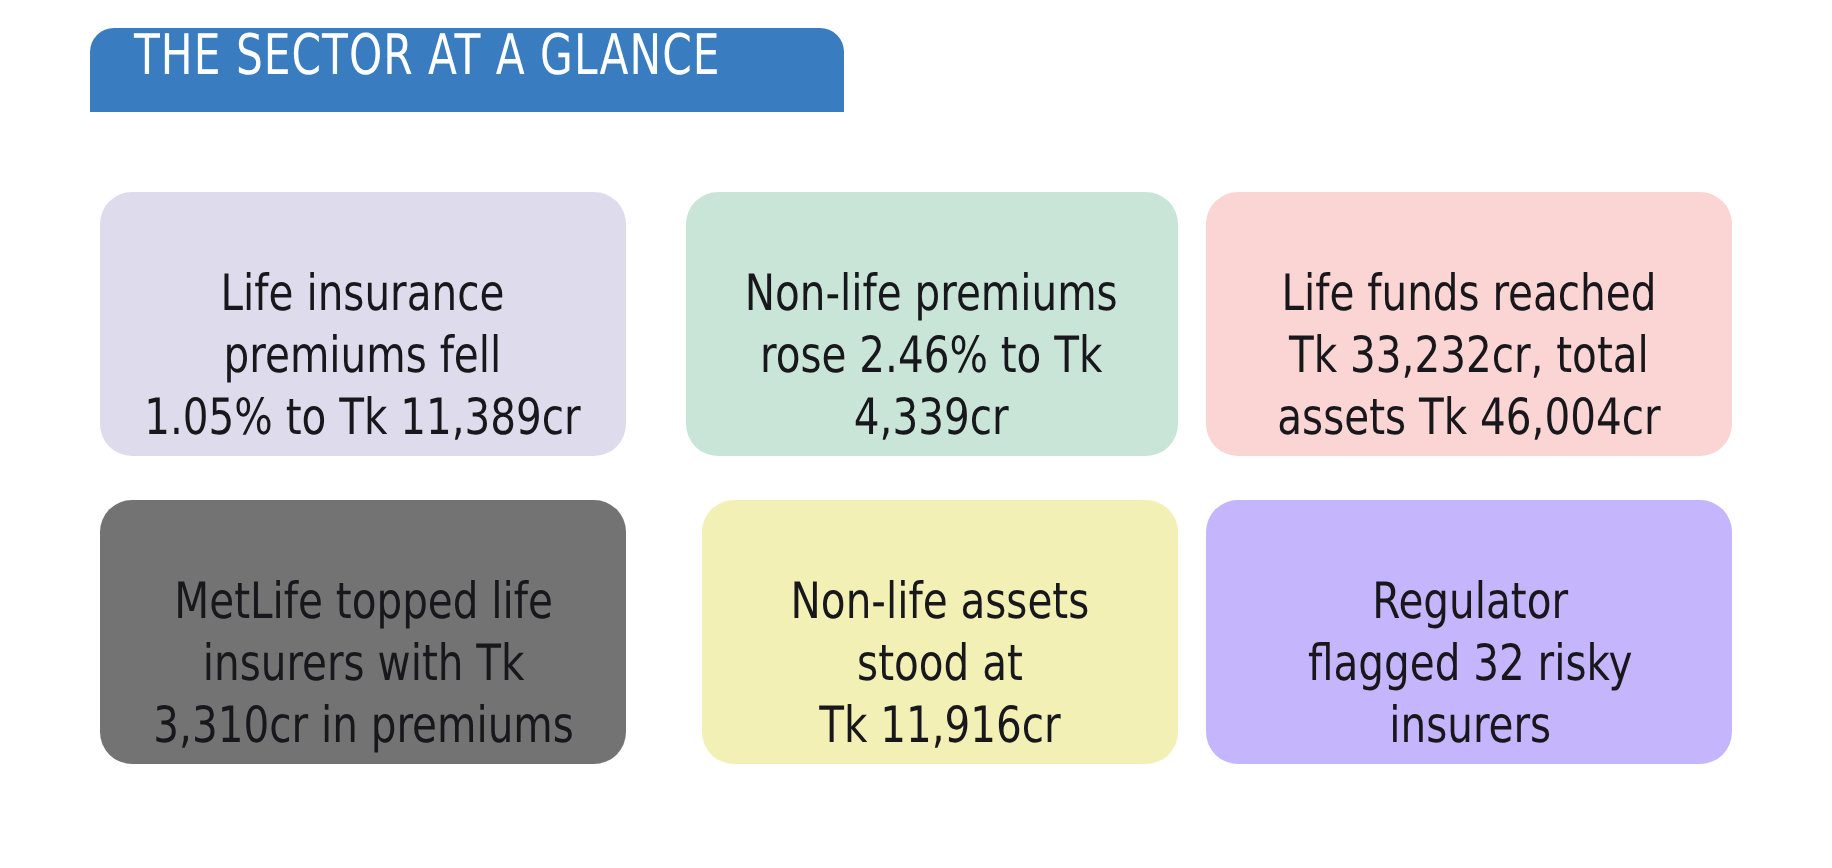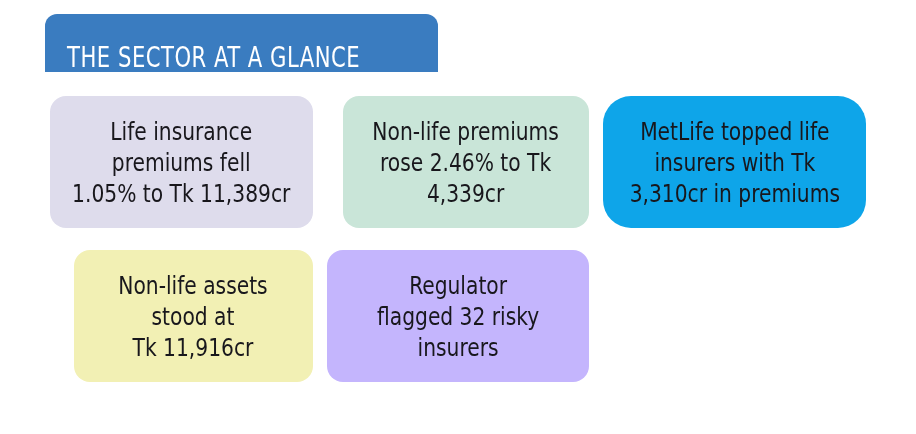--- a/index.html
+++ b/index.html
@@ -19,24 +19,24 @@
     width: 916px;
     height: 434px;
     background: #ffffff;
   }
 
   
   .banner {
     position: absolute;
     left: 45px;
     top: 14px;
-    height: 58px;
-    padding: 0 22px 0 22px;
+    height: 42px;
+    padding: 0 6px 0 22px;
     display: flex;
-    align-items: flex-end;
+    align-items: flex-start;
     background: #3a7cc0;
     border-radius: 12px 12px 0 0;
   }
   .banner-title {
     color: #ffffff;
     font-family: "Liberation Sans Narrow", "DejaVu Sans Condensed", "Liberation Sans", sans-serif;
     font-size: 28px;
     font-weight: 400;
     letter-spacing: 0.6px;
     line-height: 1;
@@ -54,21 +54,21 @@
     display: grid;
     grid-template-columns: repeat(3, 1fr);
     grid-auto-rows: 132px;
     column-gap: 14px;
     row-gap: 22px;
   }
 
   .card {
     border-radius: 16px;
     display: flex;
-    align-items: center;
+    align-items: flex-end;
     justify-content: center;
     text-align: center;
     padding: 4px 10px;
     box-sizing: border-box;
   }
 
   .card-text {
     color: #18171c;
     font-family: "Liberation Sans Narrow", "DejaVu Sans Condensed", "Liberation Sans", sans-serif;
     font-size: 25px;
@@ -95,22 +95,27 @@
 premiums fell
 1.05% to Tk 11,389cr</span>
     </div>
 
     <div class="card" style="background: rgb(201, 229, 216); margin-left: 16px;">
       <span class="card-text" style="color: rgb(24, 23, 28);">Non-life premiums
 rose 2.46% to Tk
 4,339cr</span>
     </div>
 
+    <div class="card" style="background: rgb(250, 213, 211);">
+      <span class="card-text" style="color: rgb(24, 23, 28);">Life funds reached
+Tk 33,232cr, total
+assets Tk 46,004cr</span>
+    </div>
 
-    <div class="card" style="background: #0ea5e9; border-radius: 28px;">
+    <div class="card" style="background: #737373;">
       <span class="card-text" style="color: rgb(24, 23, 28);">MetLife topped life
 insurers with Tk
 3,310cr in premiums</span>
     </div>
 
     <div class="card" style="background: rgb(242, 240, 180); margin-left: 24px;">
       <span class="card-text" style="color: rgb(24, 23, 28);">Non-life assets
 stood at
 Tk 11,916cr</span>
     </div>

